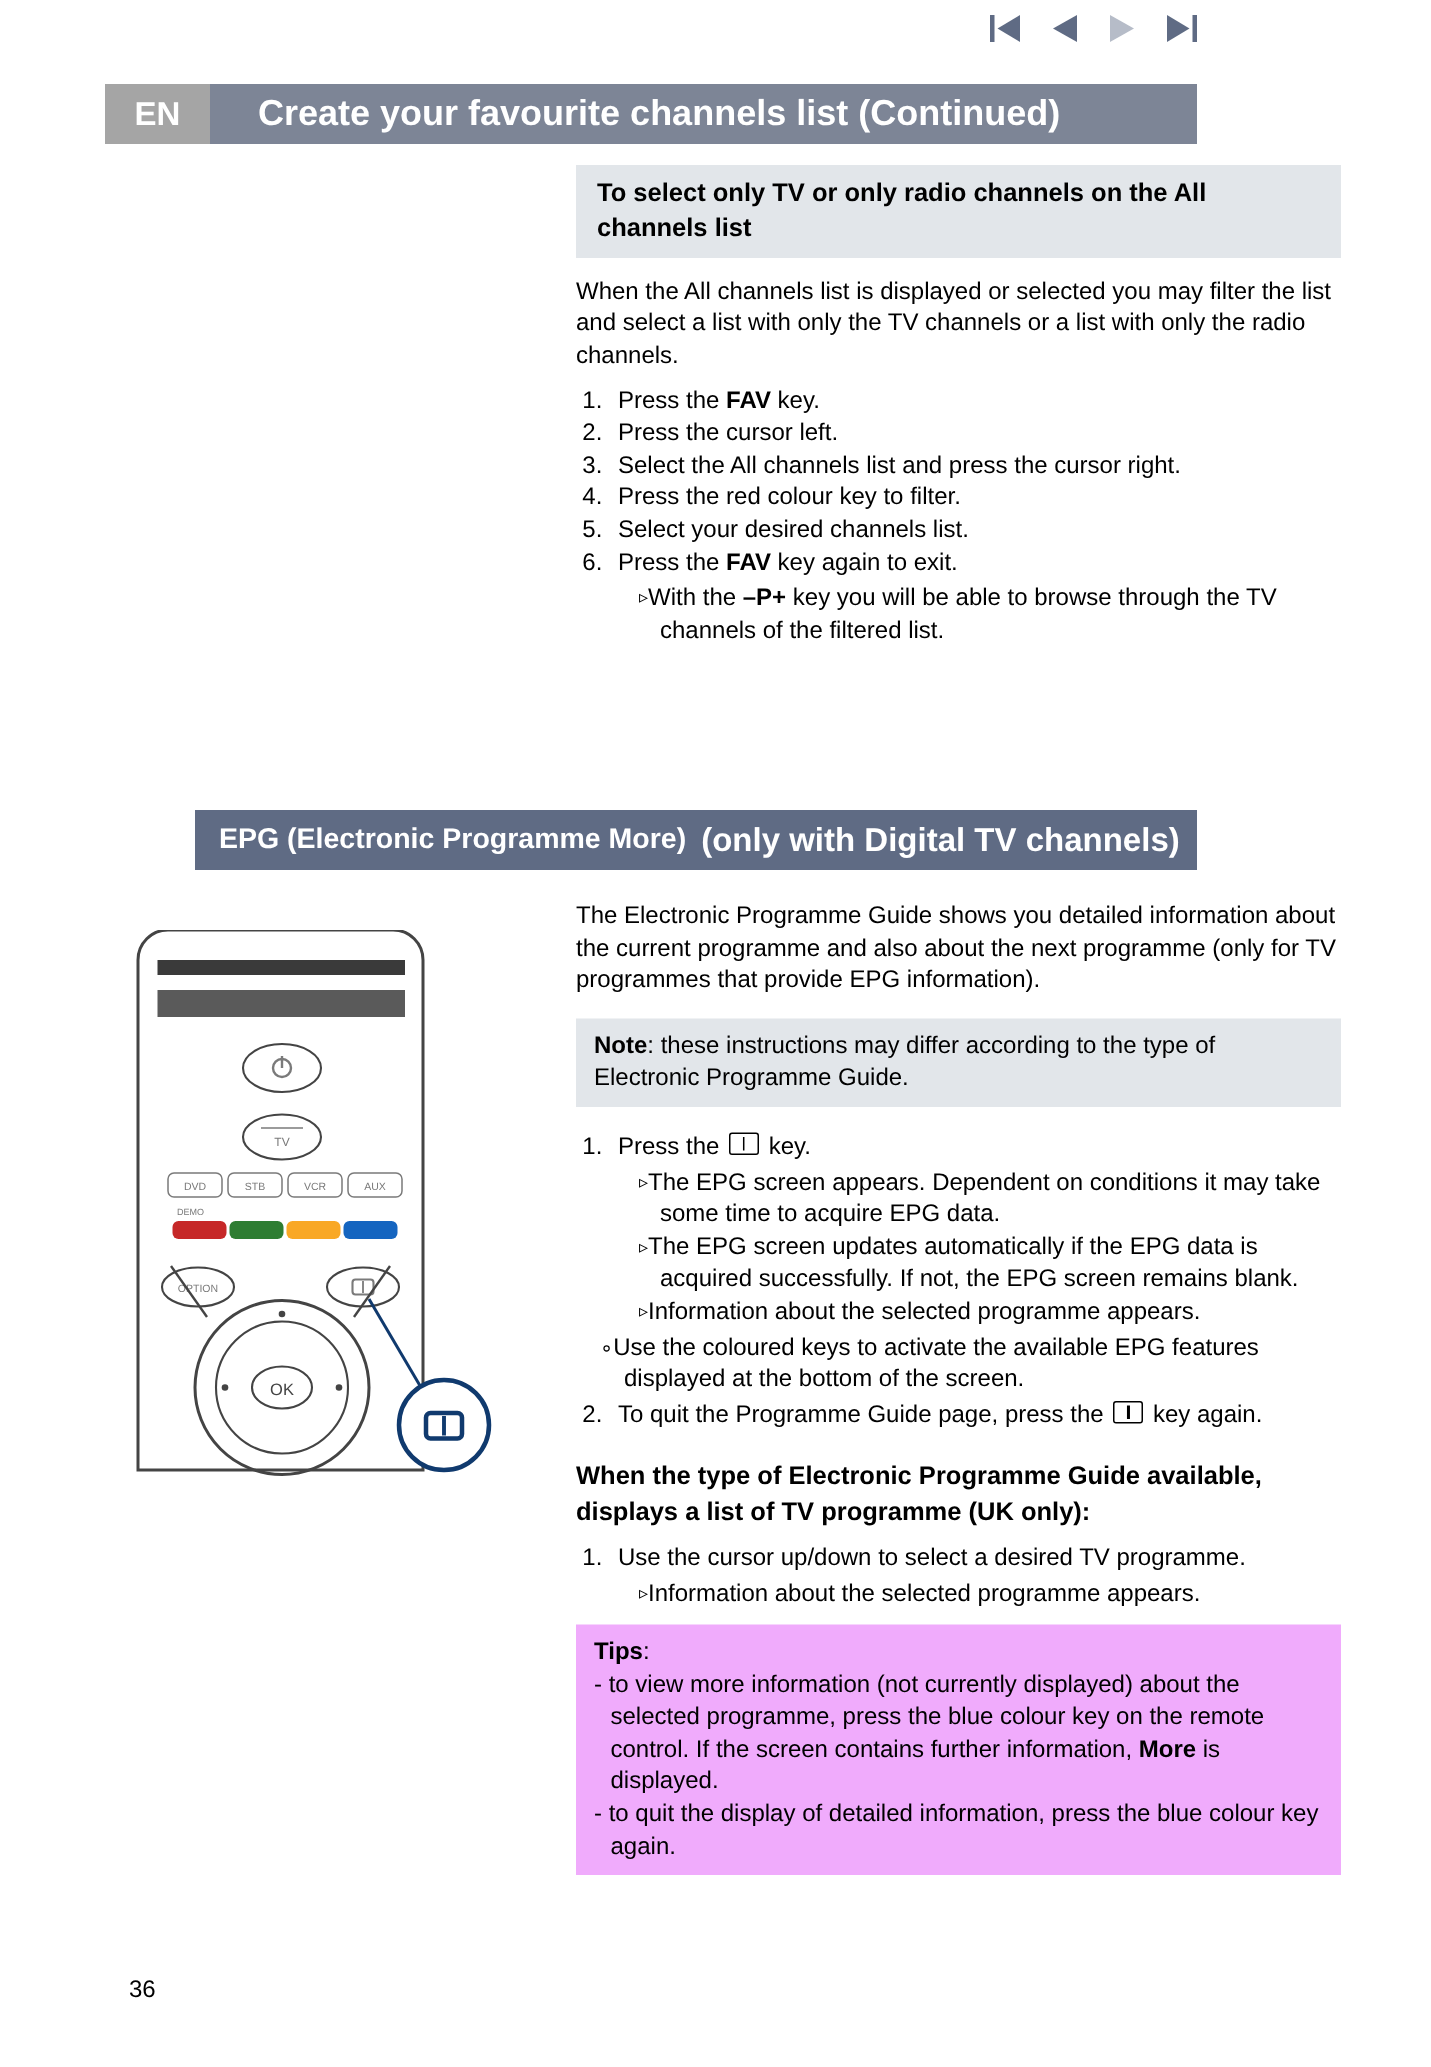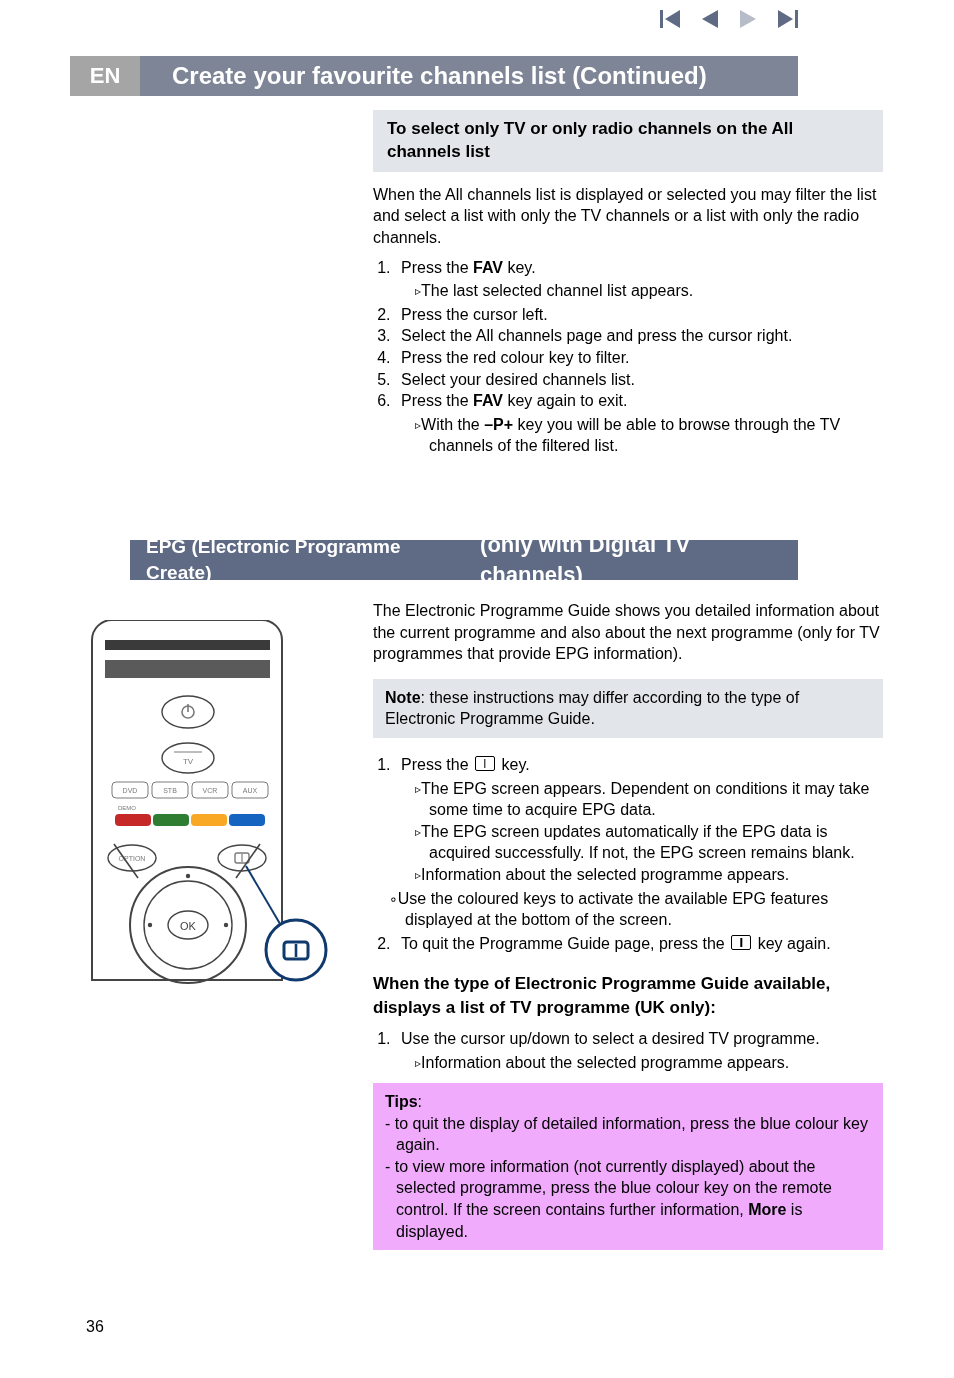--- a/index.html
+++ b/index.html
@@ -54,21 +54,21 @@
     background: #7d8596;
     color: #fff;
     font-weight: 700;
     font-size: 24px;
     display: flex;
     align-items: center;
     padding-left: 32px;
   }
   .content-col {
     position: absolute;
-    left: 373px;
+    left: 384px;
     width: 510px;
   }
   .content1 { top: 110px; }
   .sub-bar {
     background: #e2e6ea;
     padding: 8px 14px;
     margin-bottom: 12px;
     font-weight: 700;
     font-size: 17px;
   }
@@ -220,38 +220,35 @@
   <div class="header-row">
     <div class="lang-badge">EN</div>
     <div class="header-bar">Create your favourite channels list  (Continued)</div>
   </div>
 
   <div class="content-col content1">
     <div class="sub-bar">To select only TV or only radio channels on the All channels list</div>
     <div>When the All channels list is displayed or selected you may filter the list and select a list with only the TV channels or a list with only the radio channels.</div>
     <ol class="main-list">
       <li>Press the <b>FAV</b> key.
-        <ul class="tri-list">
-            <li>The last selected channel list appears.</li>
-          </ul>
       </li>
       <li>Press the cursor left.</li>
-      <li>Select the All channels page and press the cursor right.</li>
+      <li>Select the All channels list and press the cursor right.</li>
       <li>Press the red colour key to filter.</li>
       <li>Select your desired channels list.</li>
       <li>Press the <b>FAV</b> key again to exit.
         <ul class="tri-list">
             <li>With the <b>–P+</b> key you will be able to browse through the TV channels of the filtered list.</li>
           </ul>
       </li>
     </ol>
   </div>
 
   <div class="section-bar2">
-    <span>EPG (Electronic Programme Create)</span>
+    <span>EPG (Electronic Programme More)</span>
     <span class="sub">(only with Digital TV channels)</span>
   </div>
 
   <div class="remote">
     <svg width="240" height="400" viewBox="0 0 240 400">
 
       <path d="M22 0 h150 a20 20 0 0 1 20 20 v340 h-190 V20 a20 20 0 0 1 20 -20 z" fill="#ffffff" stroke="#444" stroke-width="2"></path>
 
       <rect x="15" y="20" width="165" height="10" fill="#3a3a3a"></rect>
       <rect x="15" y="40" width="165" height="18" fill="#5a5a5a"></rect>
@@ -334,19 +331,19 @@
       <li>
         <span>Use the cursor up/down to select a desired TV programme.</span>
         <ul class="tri-list">
             <li>Information about the selected programme appears.</li>
           </ul>
       </li>
     </ol>
 
     <div class="tips-box">
       <div><span class="tips-title">Tips</span>:</div>
+      <div class="dash-item">- to view more information (not currently displayed) about the selected programme, press the blue colour key on the remote control. If the screen contains further information, <b>More</b> is displayed.</div>
       <div class="dash-item">- <span>to quit the display of detailed information, press the blue colour key again.</span></div>
-      <div class="dash-item">- to view more information (not currently displayed) about the selected programme, press the blue colour key on the remote control. If the screen contains further information, <b>More</b> is displayed.</div>
     </div>
   </div>
 
   <div class="page-num">36</div>
 </div>
 
 </body></html>

